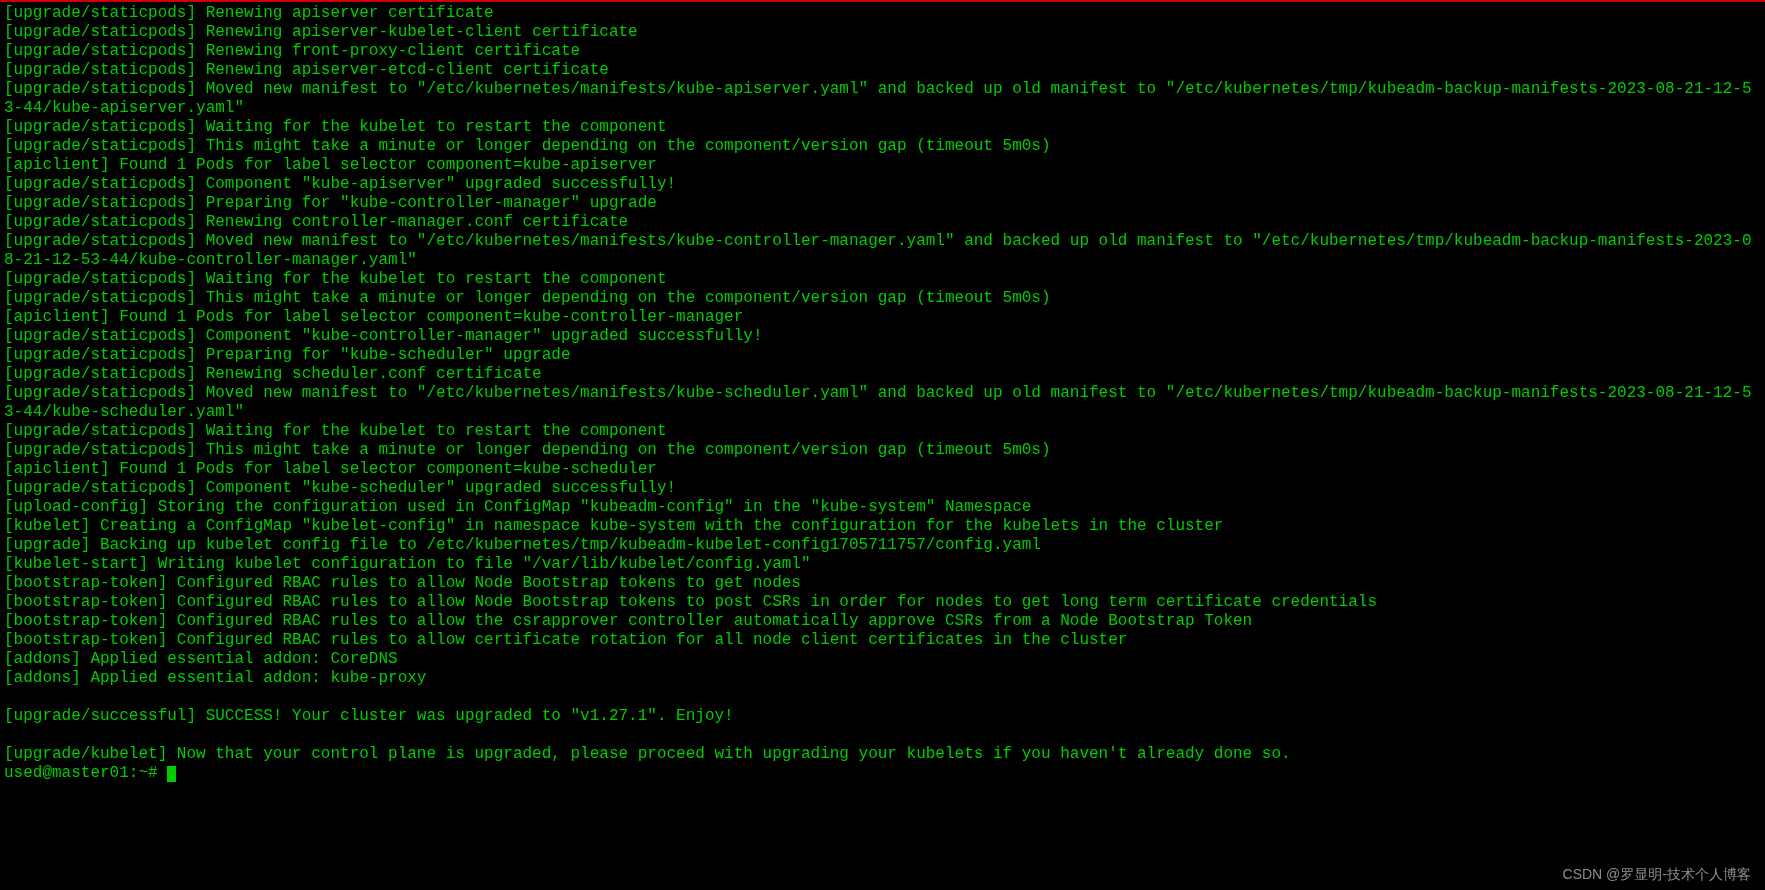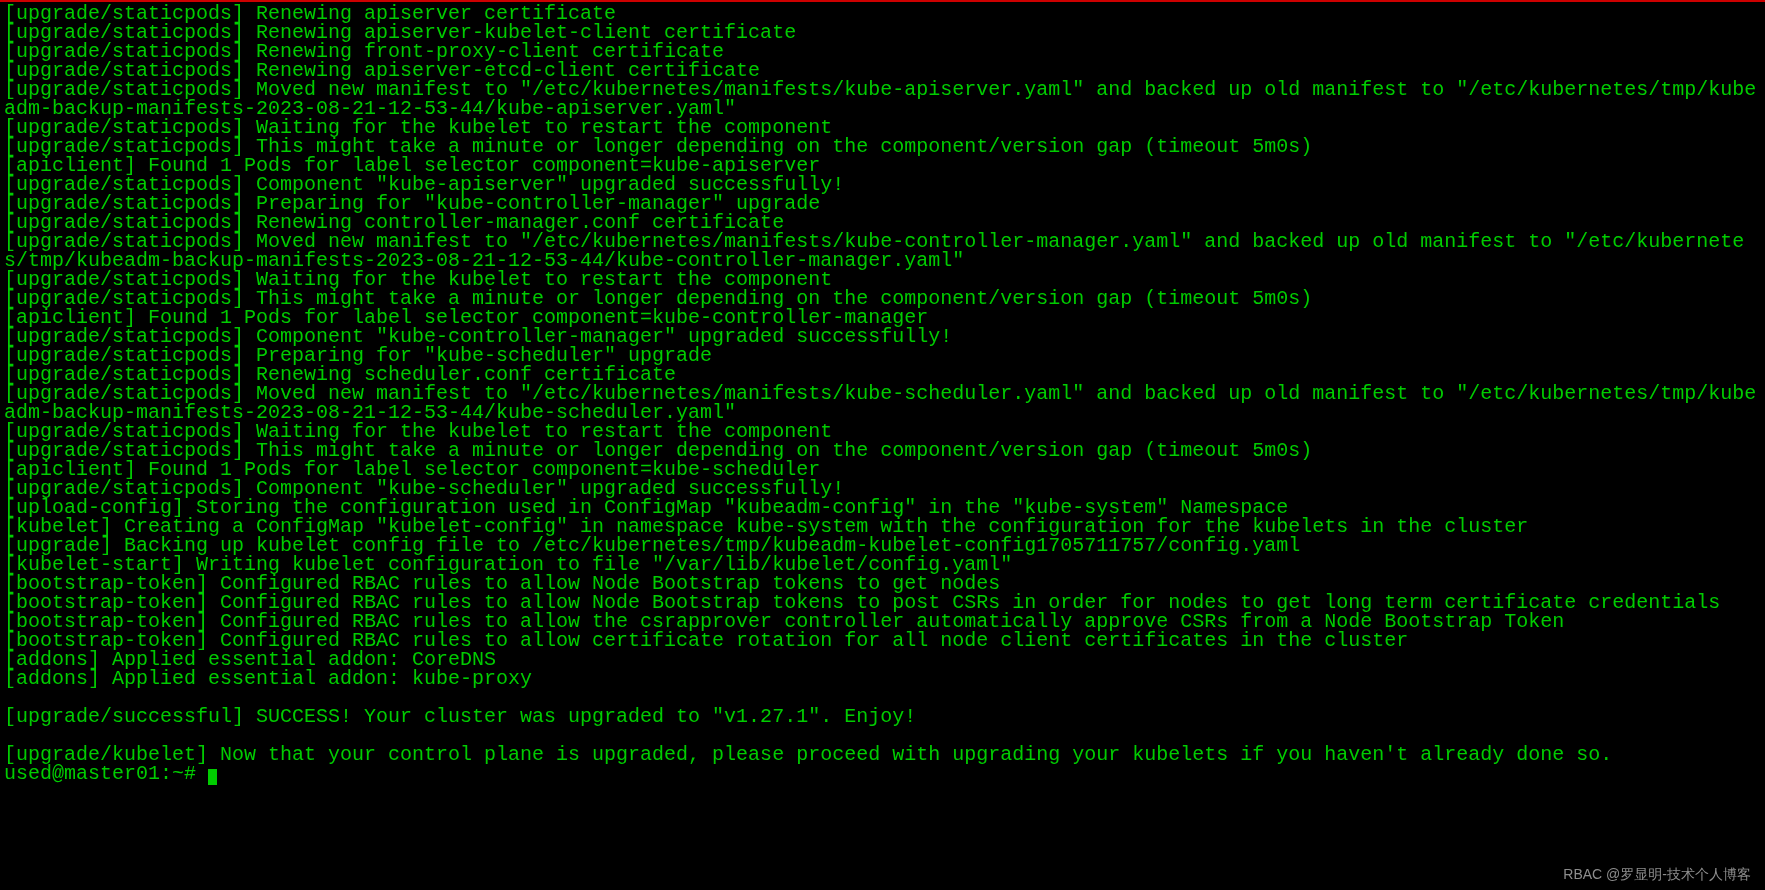--- a/index.html
+++ b/index.html
@@ -8,21 +8,21 @@
     background: #000000;
     width: 1765px;
     height: 890px;
     overflow: hidden;
   }
   body {
     border-top: 2px solid #cc0000;
   }
   .terminal {
     font-family: "Consolas", "Courier New", monospace;
-    font-size: 20px;
+    font-size: 16px;
     line-height: 19px;
     color: #00cc00;
     white-space: pre-wrap;
     word-break: break-all;
     padding: 2px 4px 0 4px;
   }
   .cursor {
     display: inline-block;
     width: 9px;
     height: 16px;
@@ -74,13 +74,13 @@
 [bootstrap-token] Configured RBAC rules to allow the csrapprover controller automatically approve CSRs from a Node Bootstrap Token
 [bootstrap-token] Configured RBAC rules to allow certificate rotation for all node client certificates in the cluster
 [addons] Applied essential addon: CoreDNS
 [addons] Applied essential addon: kube-proxy
 
 [upgrade/successful] SUCCESS! Your cluster was upgraded to "v1.27.1". Enjoy!
 
 [upgrade/kubelet] Now that your control plane is upgraded, please proceed with upgrading your kubelets if you haven't already done so.
 </span><span>used@master01:~# </span><span class="cursor"></span></div>
 
-<div class="watermark">RBAC @罗显明-技术个人博客</div>
+<div class="watermark">CSDN @罗显明-技术个人博客</div>
 
 </body></html>

